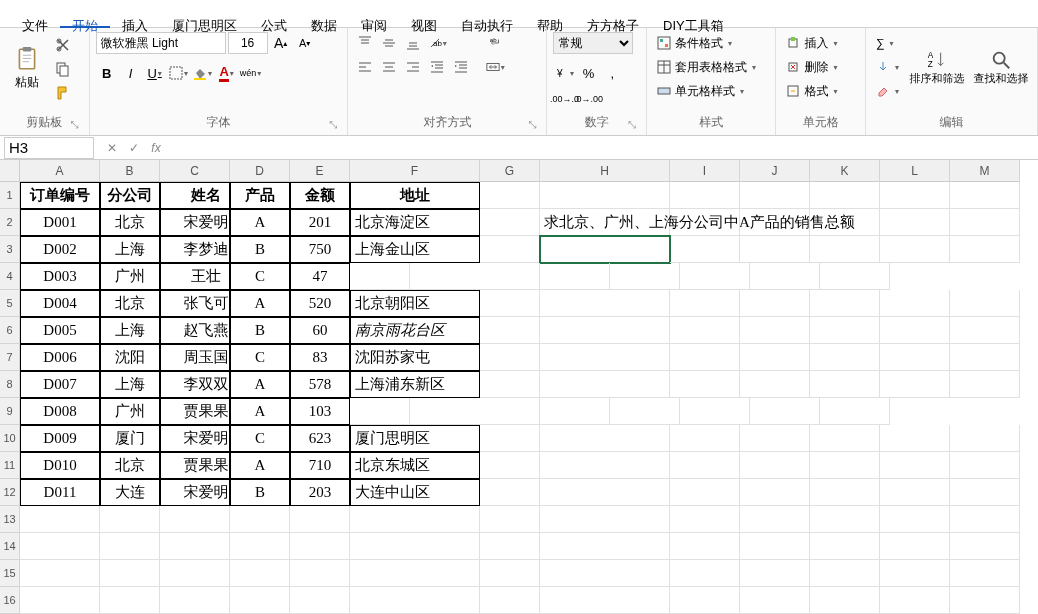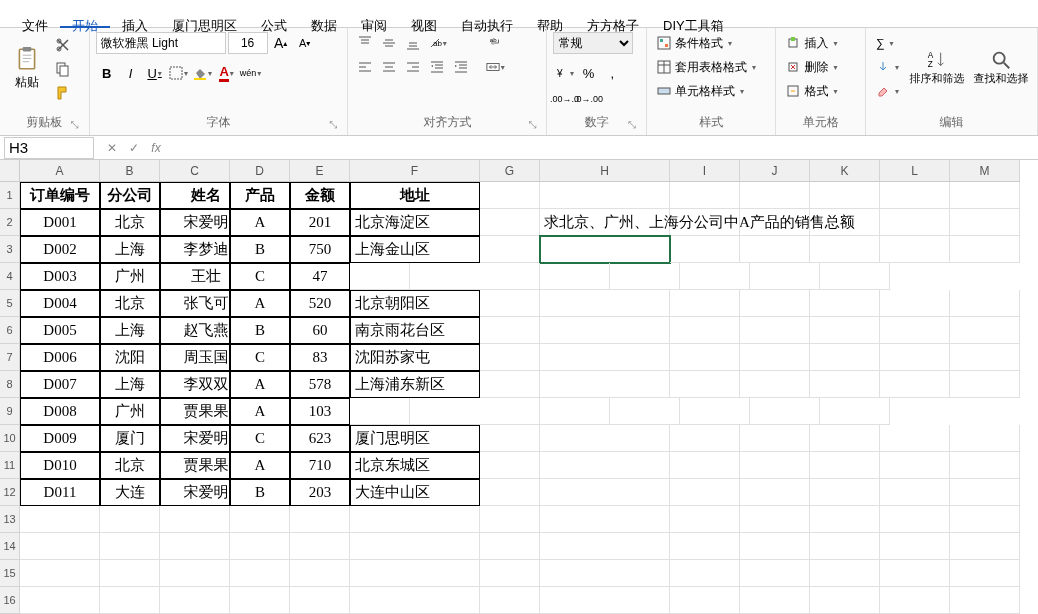--- a/index.html
+++ b/index.html
@@ -495,21 +495,21 @@
           <div class="cell cK" style="width: 70px;"></div>
           <div class="cell cL" style="width: 70px;"></div>
           <div class="cell cM" style="width: 70px;"></div>
         </div>
         <div class="gridrow">
           <div class="cell cA data" style="width: 80px;">D005</div>
           <div class="cell cB data" style="width: 60px;">上海</div>
           <div class="cell cC data" style="width: 70px;">赵飞燕</div>
           <div class="cell cD data" style="width: 60px;">B</div>
           <div class="cell cE data" style="width: 60px;">60</div>
-          <div class="cell cF data addr" style="width: 130px;">南京雨花台区</div>
+          <div class="cell cF data addr" style="width: 130px; font-style: italic;">南京雨花台区</div>
           <div class="cell cG" style="width: 60px;"></div>
           <div class="cell cH" style="width: 130px;"></div>
           <div class="cell cI" style="width: 70px;"></div>
           <div class="cell cJ" style="width: 70px;"></div>
           <div class="cell cK" style="width: 70px;"></div>
           <div class="cell cL" style="width: 70px;"></div>
           <div class="cell cM" style="width: 70px;"></div>
         </div>
         <div class="gridrow">
           <div class="cell cA data" style="width: 80px;">D006</div>

